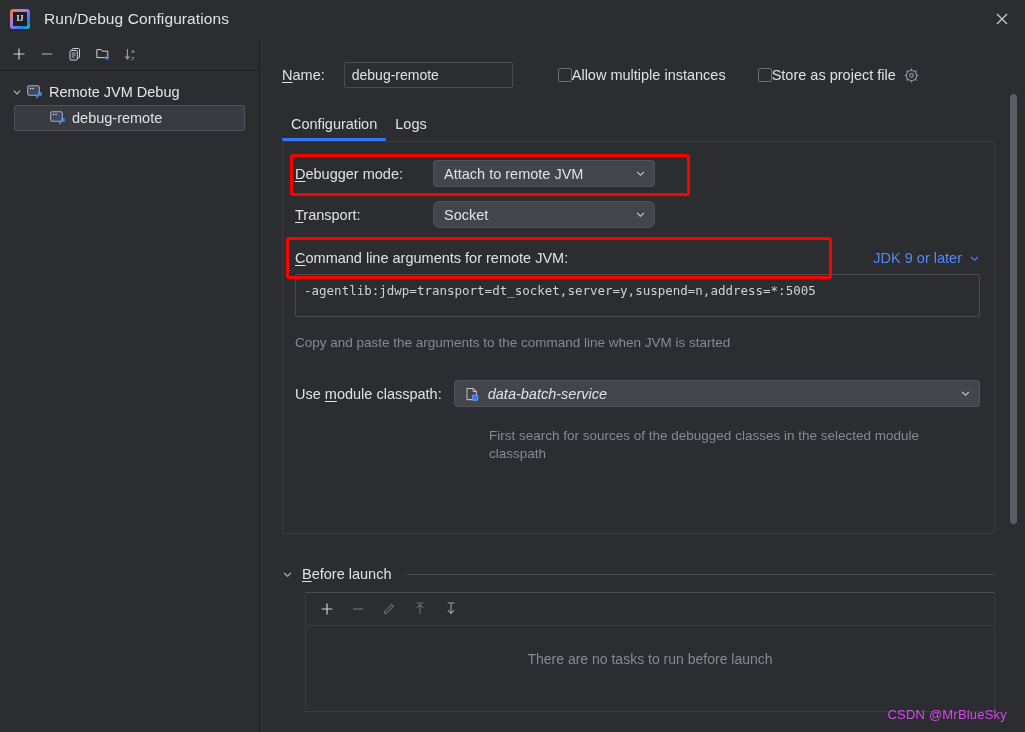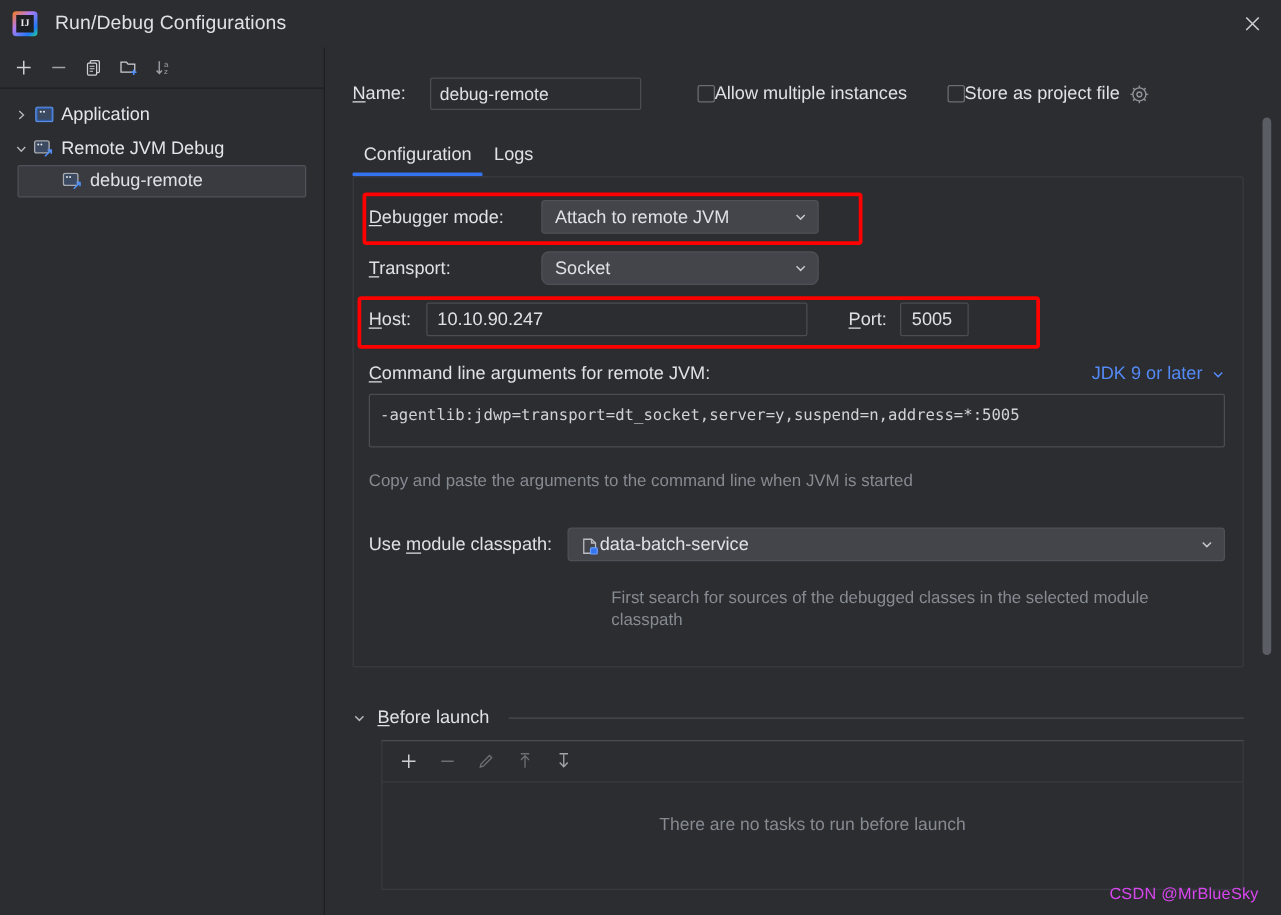--- a/index.html
+++ b/index.html
@@ -436,36 +436,20 @@
         <svg width="16" height="16" viewBox="0 0 16 16">
           <path d="M4.4 3 V12.6 M2.3 10.4 L4.4 12.8 L6.5 10.4" stroke="#9fa2a8" stroke-width="1.1" fill="none"></path>
           <text x="8.2" y="7.4" font-size="6.2" fill="#9fa2a8" font-family="Liberation Sans, sans-serif">a</text>
           <text x="8.2" y="13.6" font-size="6.2" fill="#9fa2a8" font-family="Liberation Sans, sans-serif">z</text>
         </svg>
       </div>
     </div>
 
     <div class="tree">
 
-      <div class="tree-row group">
-        <div class="twisty">
-          <svg width="10" height="10" viewBox="0 0 10 10">
-            <path d="M3.4 1.8 L6.8 5 L3.4 8.2" stroke="#b3b6bb" stroke-width="1.1" fill="none"></path>
-          </svg>
-        </div>
-        <div class="tree-icon">
-          <svg width="15" height="13" viewBox="0 0 15 13">
-            <rect x="0.7" y="0.7" width="13.6" height="11.6" rx="1.6" fill="#2f5fae" stroke="#5b8ce0" stroke-width="1.1"></rect>
-            <rect x="2.2" y="2.2" width="10.6" height="8.6" rx="0.8" fill="#3b4a60"></rect>
-            <circle cx="4.6" cy="4.4" r="0.85" fill="#e6e8ec"></circle>
-            <circle cx="7.2" cy="4.4" r="0.85" fill="#e6e8ec"></circle>
-          </svg>
-        </div>
-        <div class="tree-label">Application</div>
-      </div>
 
       <div class="tree-row group">
         <div class="twisty">
           <svg width="10" height="10" viewBox="0 0 10 10">
             <path d="M1.8 3.6 L5 7 L8.2 3.6" stroke="#b3b6bb" stroke-width="1.1" fill="none"></path>
           </svg>
         </div>
         <div class="tree-icon">
           <svg width="16" height="14" viewBox="0 0 16 14">
             <rect x="0.7" y="0.7" width="11.6" height="9.6" rx="1.5" fill="#3b4a60" stroke="#a8abb1" stroke-width="1.1"></rect>
@@ -540,26 +524,20 @@
         <div class="combo" style="width:222px;border-radius:6px;">
           <span>Socket</span>
           <span class="caret">
             <svg width="11" height="11" viewBox="0 0 11 11">
                 <path d="M2.2 4 L5.5 7.3 L8.8 4" stroke="#c4c7cc" stroke-width="1.15" fill="none"></path>
               </svg>
           </span>
         </div>
       </div>
 
-      <div class="frow" style="margin-top:14px;">
-        <span class="field-label"><span class="u">H</span>ost:</span>
-        <input class="txtinput" style="width: 305px; margin-left: 12px;" type="text" value="10.10.90.247" placeholder="localhost">
-        <span class="field-label" style="margin-left:33px;"><span class="u">P</span>ort:</span>
-        <input class="txtinput" style="width: 55px; margin-left: 11px;" type="text" value="5005" placeholder="5005">
-      </div>
 
       <div class="frow" style="margin-top:22px; justify-content:space-between; padding-right:14px;">
         <span class="field-label"><span class="u">C</span>ommand line arguments for remote JVM:</span>
         <span class="link">
           <span>JDK 9 or later</span>
           <svg width="11" height="11" viewBox="0 0 11 11">
               <path d="M2.2 4 L5.5 7.3 L8.8 4" stroke="#548af7" stroke-width="1.15" fill="none"></path>
             </svg>
         </span>
       </div>
@@ -568,21 +546,21 @@
         <textarea class="args-box" style="width: 100%; height: 43px;" spellcheck="false">-agentlib:jdwp=transport=dt_socket,server=y,suspend=n,address=*:5005</textarea>
       </div>
 
       <div class="frow" style="margin-top:13px;">
         <span class="hint">Copy and paste the arguments to the command line when JVM is started</span>
       </div>
 
       <div class="frow" style="margin-top:28px; padding-right:14px;">
         <span class="field-label">Use <span class="u">m</span>odule classpath:</span>
         <div class="combo" style="flex:1; margin-left:12px;">
-          <span style="display:flex; align-items:flex-end; ">
+          <span style="display:flex; align-items:center; gap:8px;font-style:italic;">
             <span style="display:flex;">
               <svg width="15" height="14" viewBox="0 0 15 14">
                 <path d="M2 1.4 H8.2 L11.4 4.4 V12.6 H2 Z" stroke="#b9bcc2" stroke-width="1.05" fill="none"></path>
                 <path d="M8.2 1.4 V4.4 H11.4" stroke="#b9bcc2" stroke-width="1.05" fill="none"></path>
                 <rect x="7.4" y="8.2" width="5.4" height="5" rx="0.8" fill="#3574f0" stroke="#6ea2ff" stroke-width="0.9"></rect>
               </svg>
             </span>
             <span>data-batch-service</span>
           </span>
           <span class="caret">

